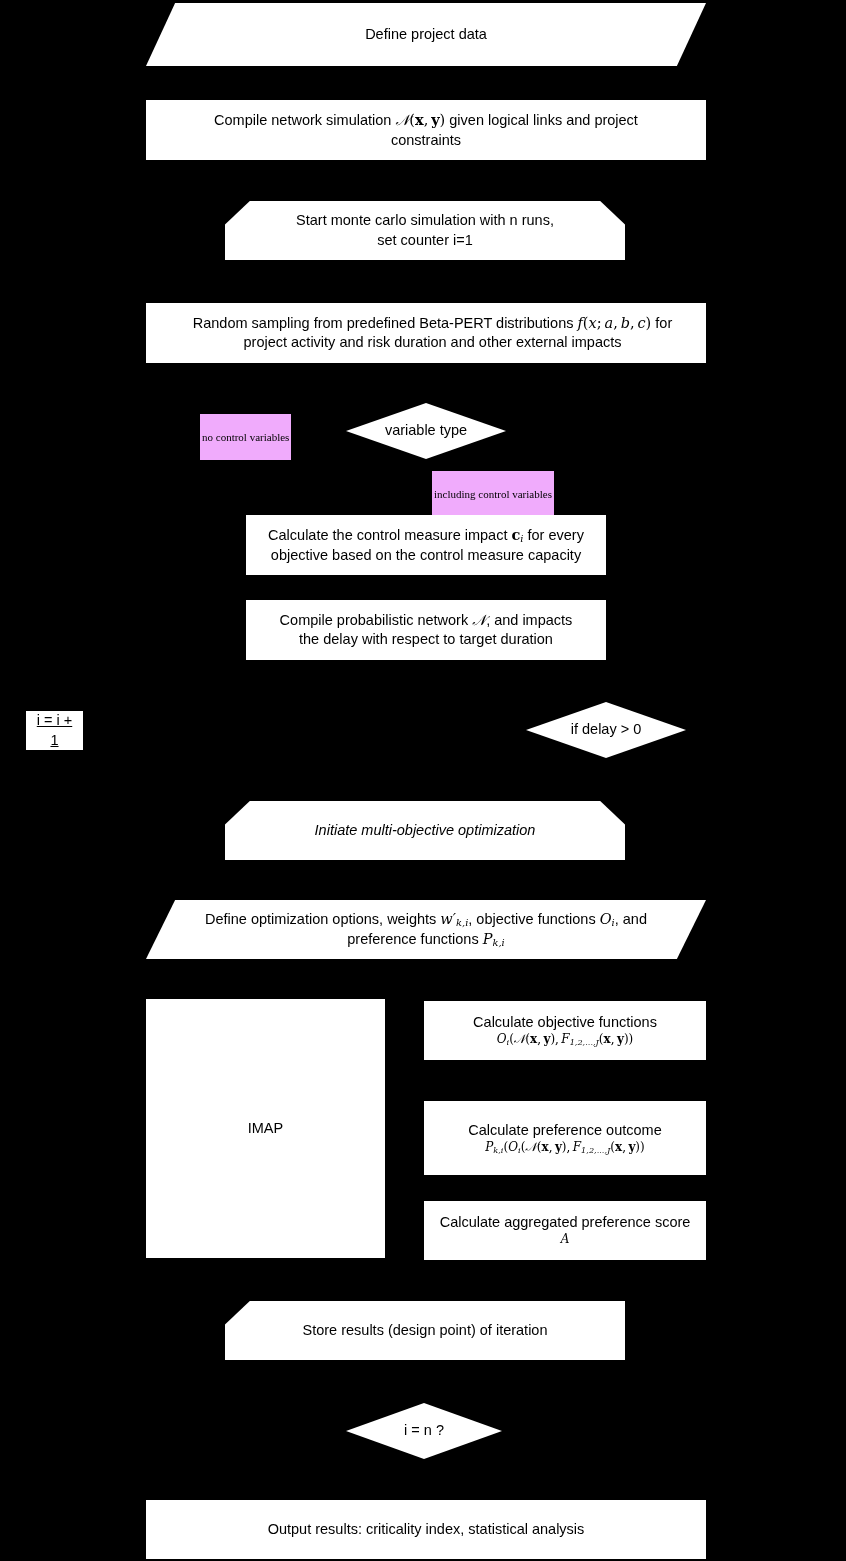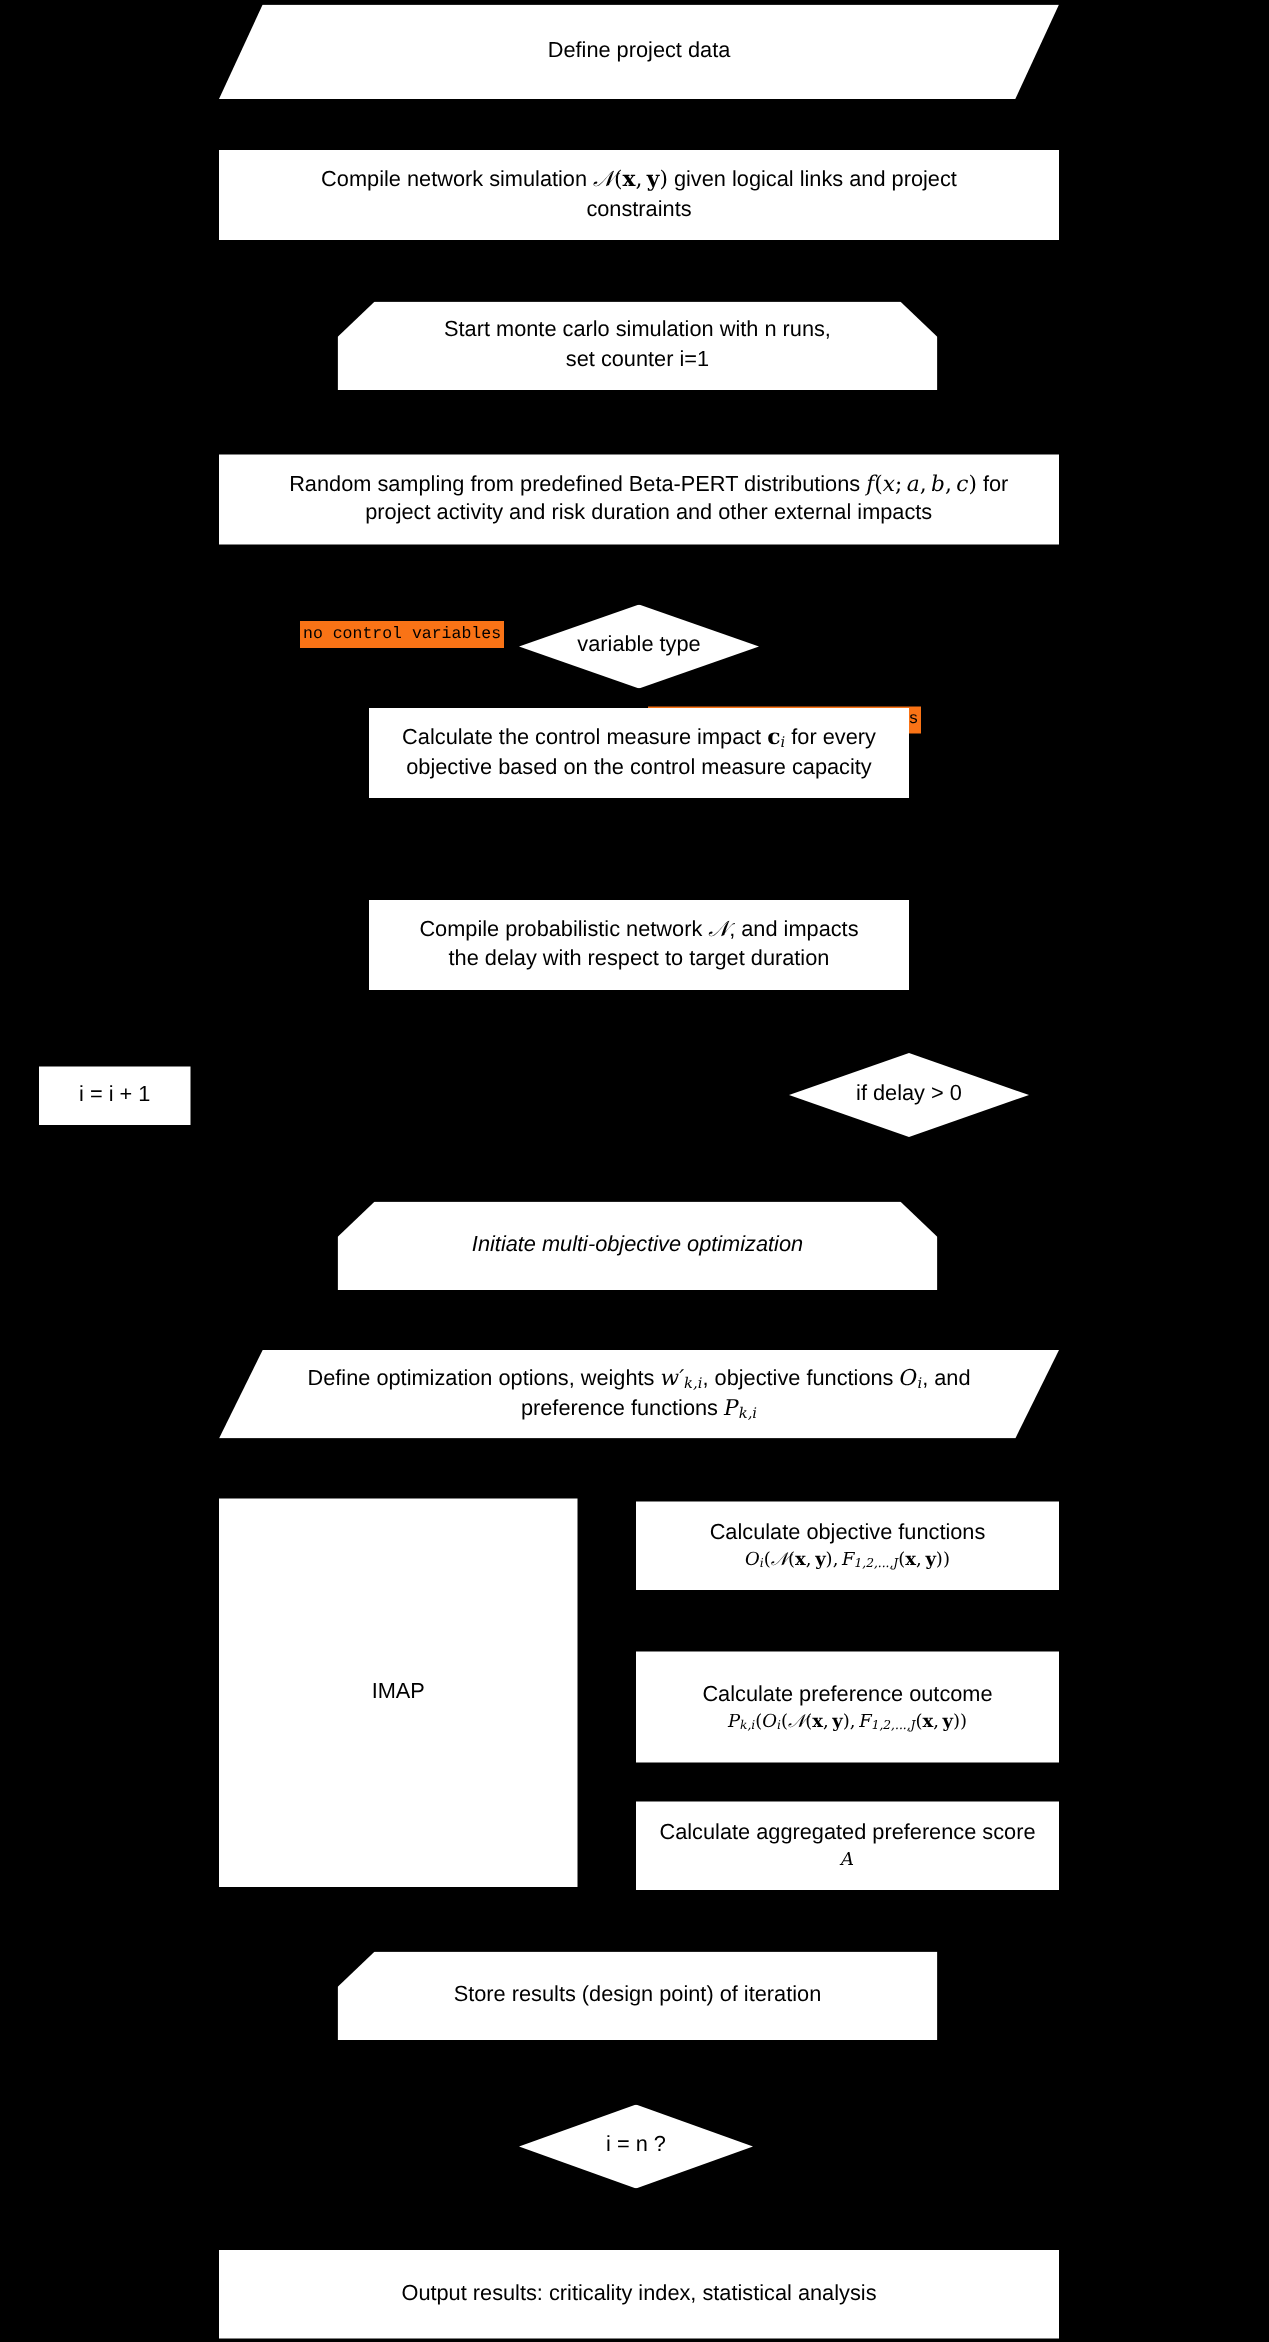--- a/index.html
+++ b/index.html
@@ -55,27 +55,27 @@
     background: #ffffff;
     clip-path: polygon(50% 0%, 100% 50%, 50% 100%, 0% 50%);
   }
   .diamond .dlabel {
     position: relative;
     z-index: 2;
   }
   
   .edge-label {
     position: absolute;
-    background: #f97316;
+    background: #f0abfc;
     color: #000000;
     font-size: 11px;
     line-height: 1.1;
-    padding: 3px 2px;
+    padding: 17px 2px;
     white-space: nowrap;
-    font-family: Liberation Mono, monospace;
+    font-family: Liberation Serif, serif;
   }
   
   .mi {
     font-family: "DejaVu Serif", serif;
     font-style: italic;
   }
   .mb {
     font-family: "DejaVu Serif", serif;
     font-weight: bold;
     font-style: normal;
@@ -131,35 +131,35 @@
   </div>
 
   <div class="node diamond" style="left:346px; top:403px; width:160px; height:56px;">
     <span class="dshape"></span>
     <span class="dlabel">variable type</span>
   </div>
 
   <div class="edge-label" style="left:200px; top:414px;">no control variables</div>
   <div class="edge-label" style="left:432px; top:471px;">including control variables</div>
 
-  <div class="node rect" style="left:246px; top:472px; width:360px; height:60px;">
+  <div class="node rect" style="left:246px; top:515px; width:360px; height:60px;">
     <div>
       <span class="l1"><span>Calculate the control measure impact </span><span class="mb">c</span><sub>i</sub><span> for every</span></span>
       <span class="l2">objective based on the control measure capacity</span>
     </div>
   </div>
 
   <div class="node rect" style="left:246px; top:600px; width:360px; height:60px;">
     <div>
       <span class="l1"><span>Compile probabilistic network </span><span class="mcal">𝒩</span><span>, and impacts</span></span>
       <span class="l2">the delay with respect to target duration</span>
     </div>
   </div>
 
-  <div class="node rect" style="left:26px; top:711px; width:101px; height:39px;">
+  <div class="node rect" style="left:26px; top:711px; width:57px; height:39px;text-decoration:underline;">
     <span>i = i + 1</span>
   </div>
 
   <div class="node diamond" style="left:526px; top:702px; width:160px; height:56px;">
     <span class="dshape"></span>
     <span class="dlabel">if delay &gt; 0</span>
   </div>
 
   <div class="node chamfer" style="left:225px; top:801px; width:400px; height:59px;font-style:italic;">
     <span>Initiate multi-objective optimization</span>

